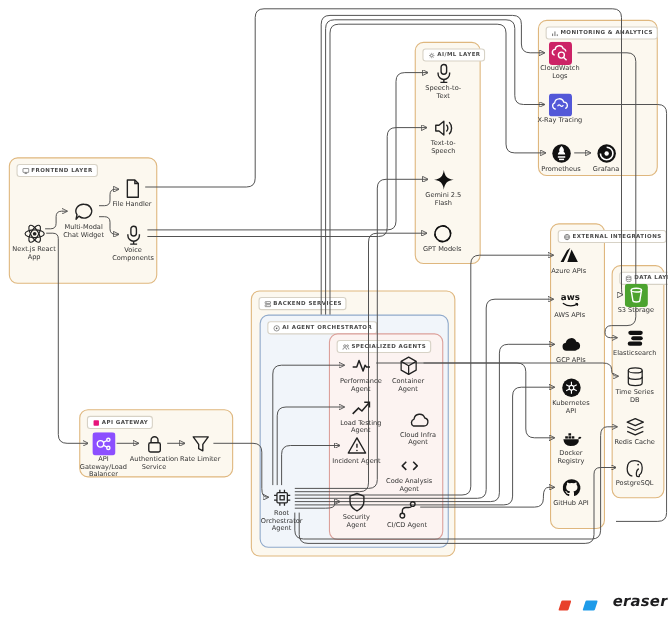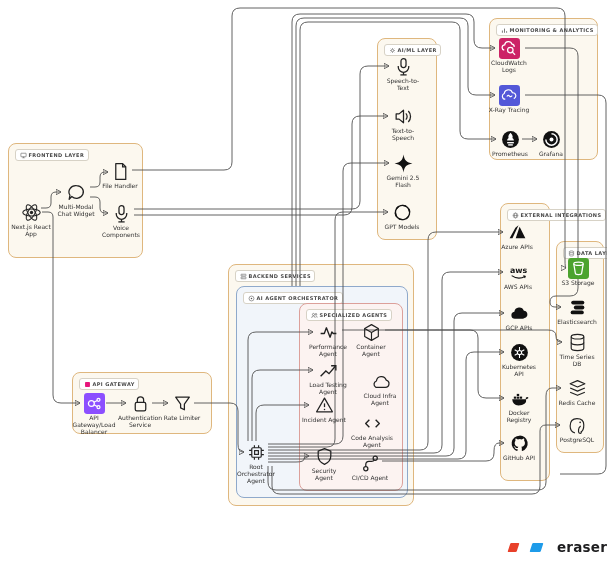--- a/index.html
+++ b/index.html
@@ -12,21 +12,21 @@
          font-size:5px;font-weight:700;letter-spacing:.4px;text-transform:uppercase;white-space:nowrap;line-height:1;}
   .badge svg{width:7px;height:7px;flex:0 0 auto;}
   .node{position:absolute;width:44px;display:flex;flex-direction:column;align-items:center;z-index:3;}
   .node .ic{width:22px;height:22px;display:flex;align-items:center;justify-content:center;}
   .node .ic svg{width:21px;height:21px;}
   .node .lbl{margin-top:1px;font-size:6px;line-height:6.8px;color:#333;text-align:center;}
   #edges{position:absolute;left:0;top:0;z-index:2;pointer-events:none;}
   #edges path{fill:none;stroke:#515151;stroke-width:0.9;}
   #groups-layer,#nodes-layer{position:absolute;left:0;top:0;width:100%;height:100%;}
   #groups-layer{z-index:1;}#nodes-layer{z-index:3;}
-  .logo{position:absolute;right:14px;bottom:18px;display:flex;align-items:center;gap:15px;z-index:4;}
+  .logo{position:absolute;right:14px;bottom:18px;display:flex;align-items:flex-end;gap:15px;z-index:4;font-style:italic;}
   .logo .m{width:11px;height:9px;transform:skewX(-18deg);border-radius:1px;}
   .logo .m.red{background:#E8402A;width:9px;margin-right:-2px;}
   .logo .m.blue{background:#1E9BE9;}
   .logo .t{font-size:13.5px;font-weight:700;color:#1d1d1f;letter-spacing:.2px;}
 </style>
 </head>
 <body>
 
 <div id="stage">
   <div id="groups-layer">

